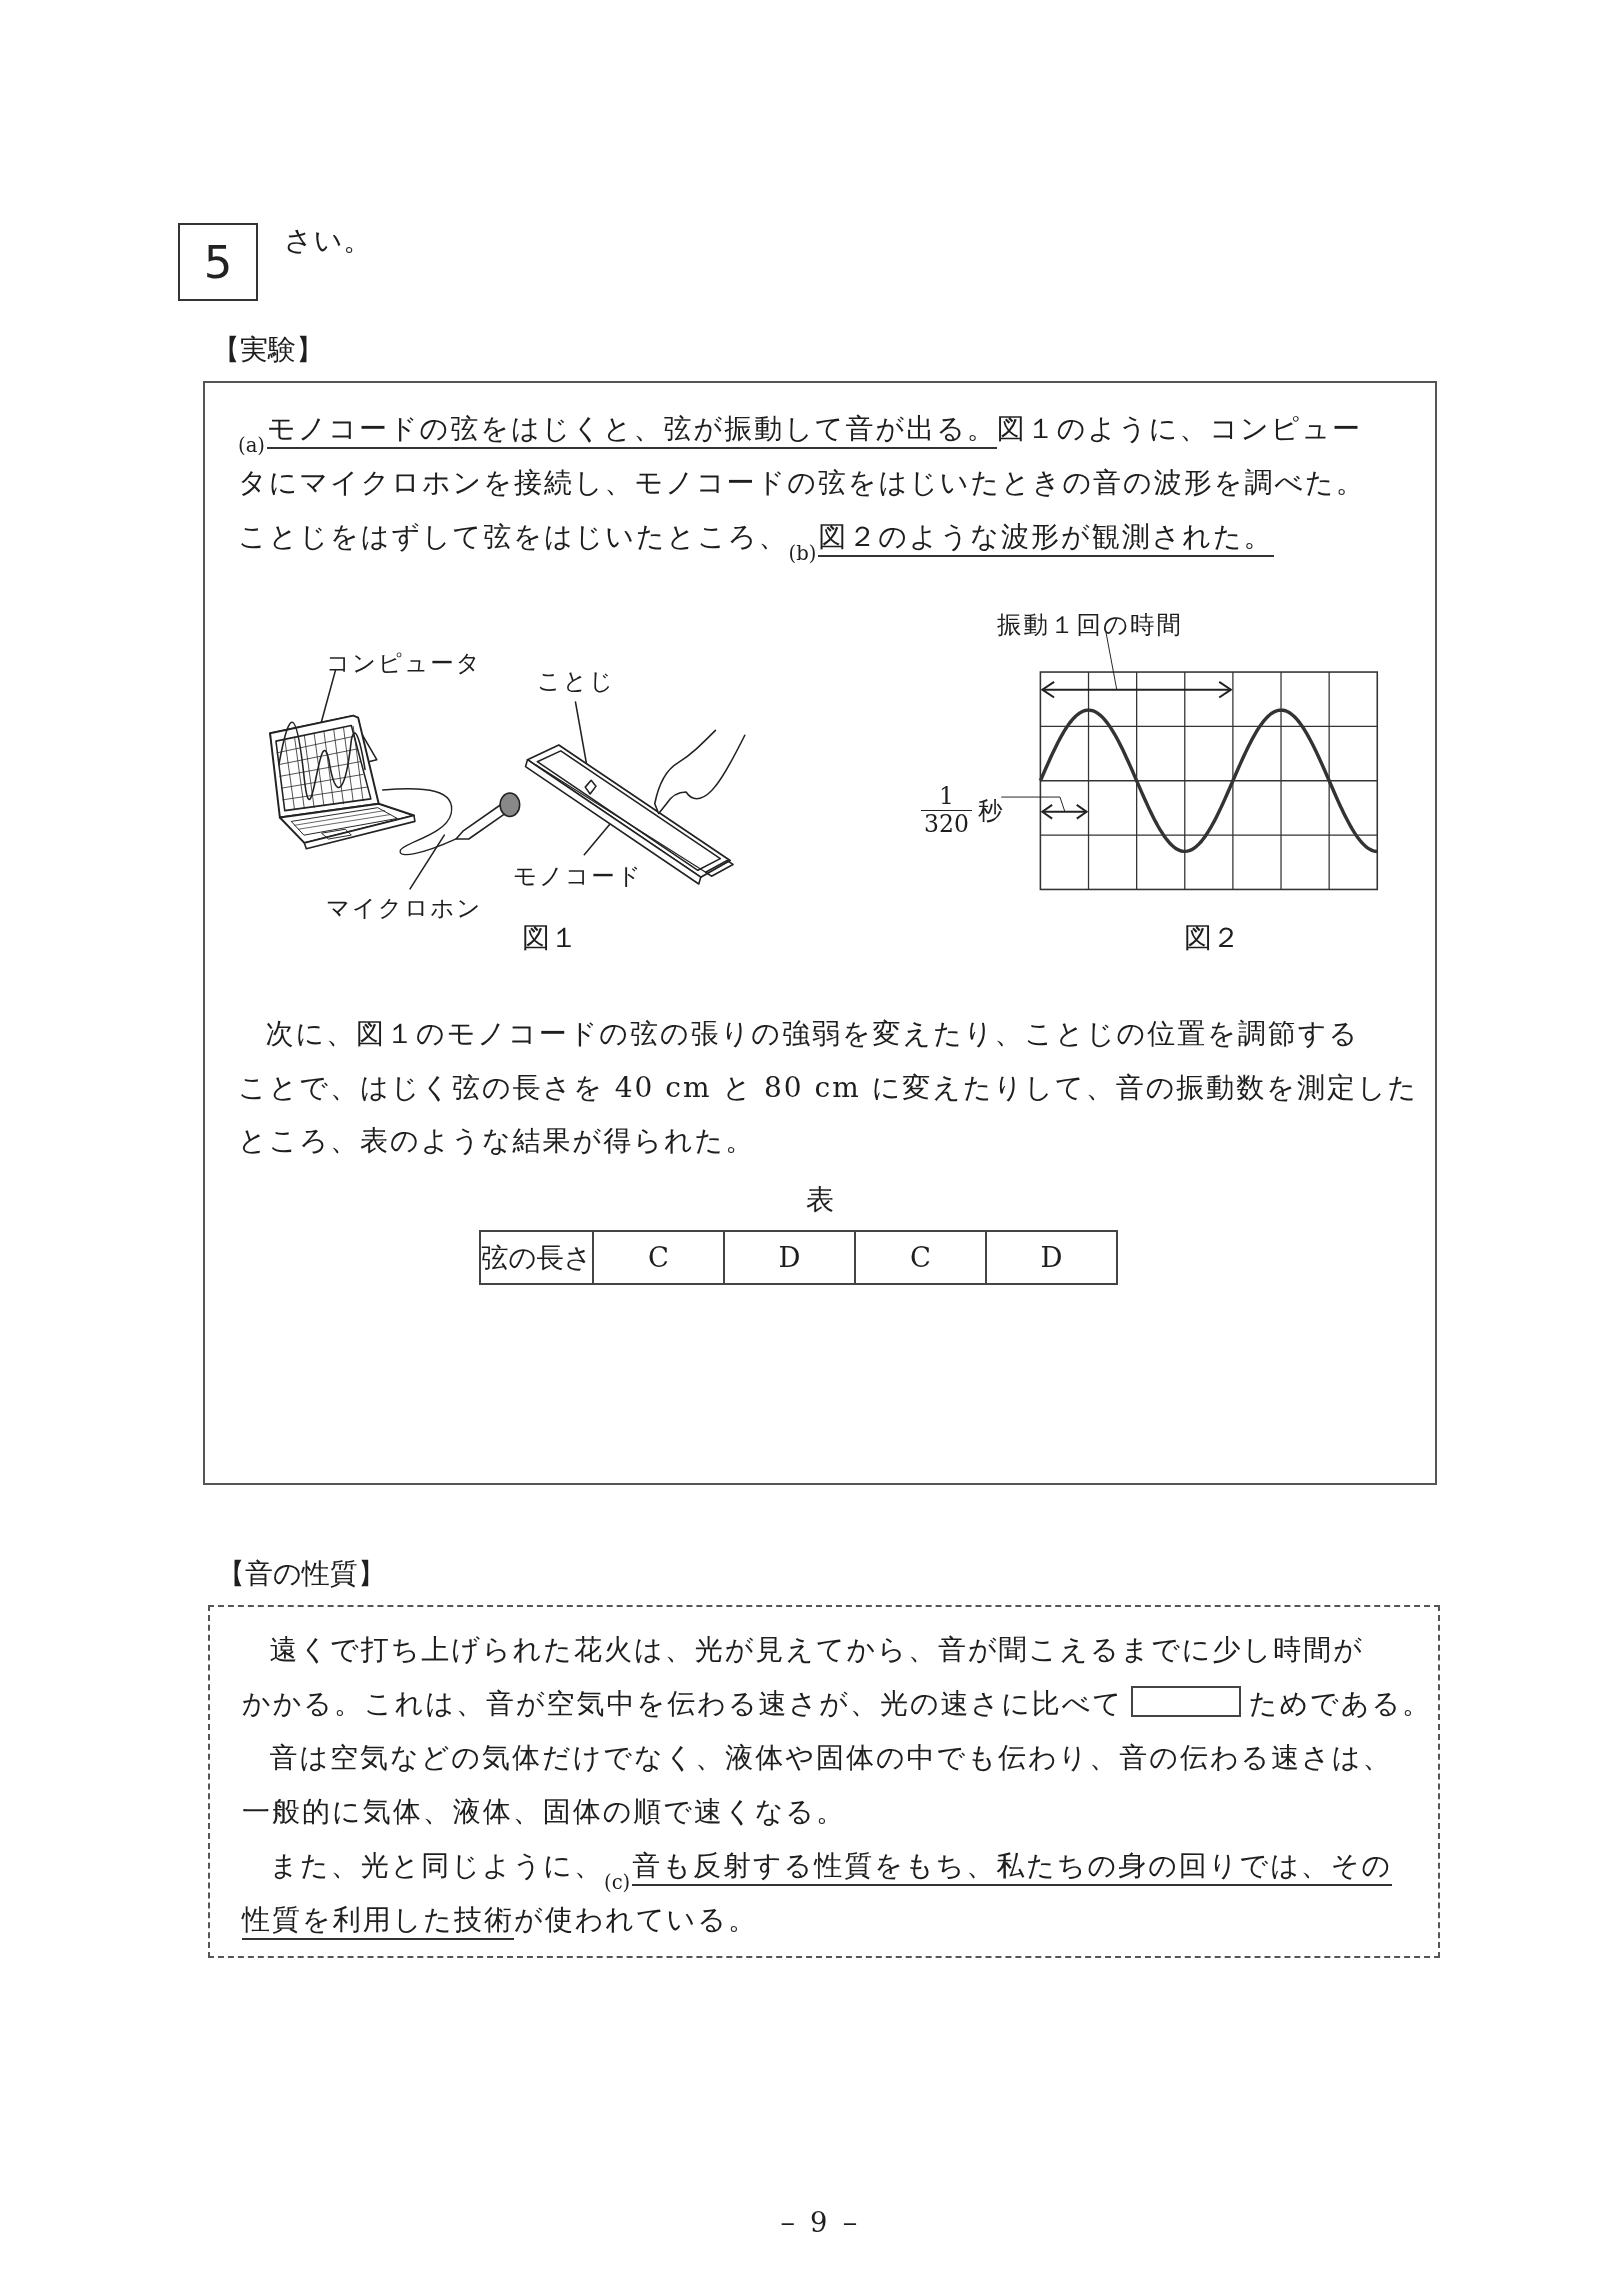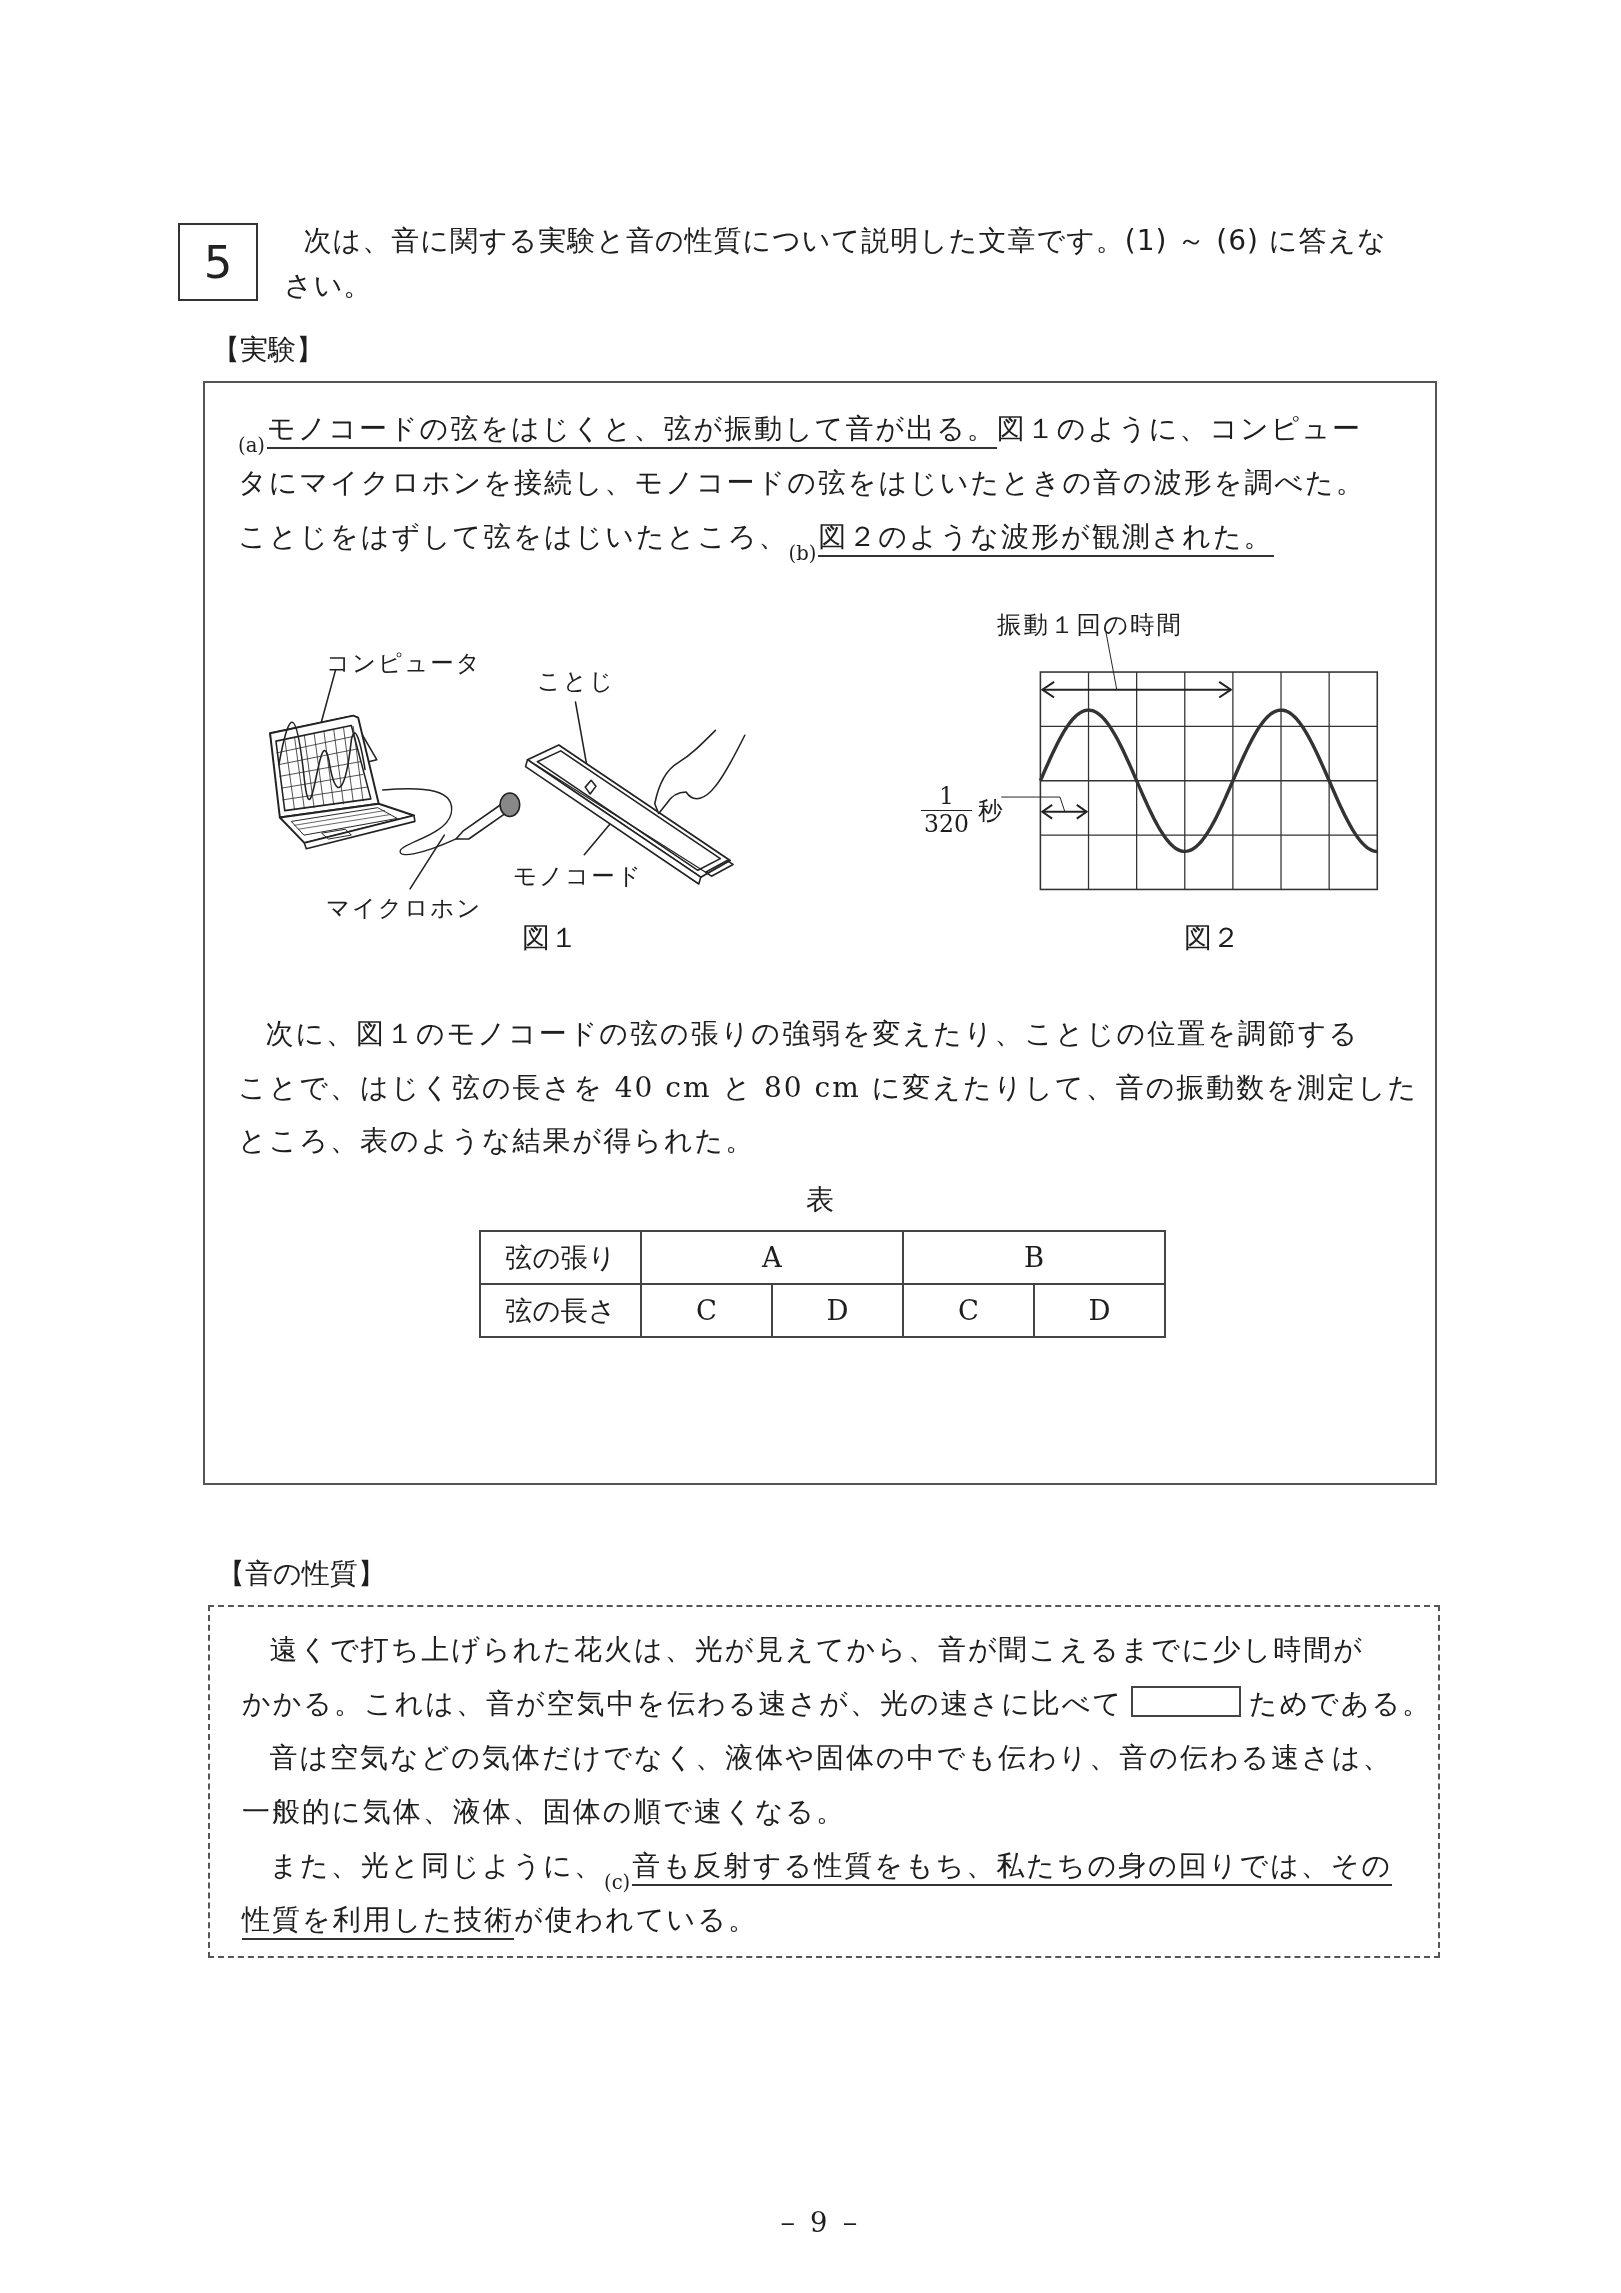--- a/index.html
+++ b/index.html
@@ -28,21 +28,20 @@
            vertical-align: -3.9px; margin: 0 7.8px; }
   .pagenum { left: 774px; top: 2205px; font-size: 27.4px; white-space: nowrap; }
 </style>
 </head>
 <body>
 
 <div class="abs qnum-box">
   <span>5</span>
 </div>
 <div class="abs intro">
-  <span class="l1">次は、音に関する実験と音の性質について説明した文章です。(1) ～ (6) に答えな</span>
   <span>さい。</span>
 </div>
 
 <div class="abs sec-head" style="left:196px; top:331px;">【実験】</div>
 
 <div class="abs exp-box"></div>
 
 <div class="abs para" style="left:238px; top:402px;">
   <span class="mark">(a)</span><span class="ul">モノコードの弦をはじくと、弦が振動して音が出る。</span><span>図１のように、コンピュー</span>
 </div>
@@ -144,25 +143,20 @@
   </svg>
 <div class="abs cap" style="left:1184px; top:919px;">図２</div>
 
 <div class="abs para" style="left:238px; top:1007px; text-indent:27.4px;">次に、図１のモノコードの弦の張りの強弱を変えたり、ことじの位置を調節する</div>
 <div class="abs para" style="left:238px; top:1061px;">ことで、はじく弦の長さを 40 cm と 80 cm に変えたりして、音の振動数を測定した</div>
 <div class="abs para" style="left:238px; top:1114px;">ところ、表のような結果が得られた。</div>
 
 <div class="abs cap" style="left:806px; top:1181px;">表</div>
 <table class="abs data" style="left:479px; top:1230px;">
   <tbody>
-      <tr>
-    <td style="width:159px;">弦の張り</td>
-    <td colspan="2">A</td>
-    <td colspan="2">B</td>
-  </tr>
   <tr>
     <td>弦の長さ</td>
     <td style="width:129px;">C</td>
     <td style="width:129px;">D</td>
     <td style="width:129px;">C</td>
     <td style="width:129px;">D</td>
   </tr>
 </tbody>
   </table>
 

